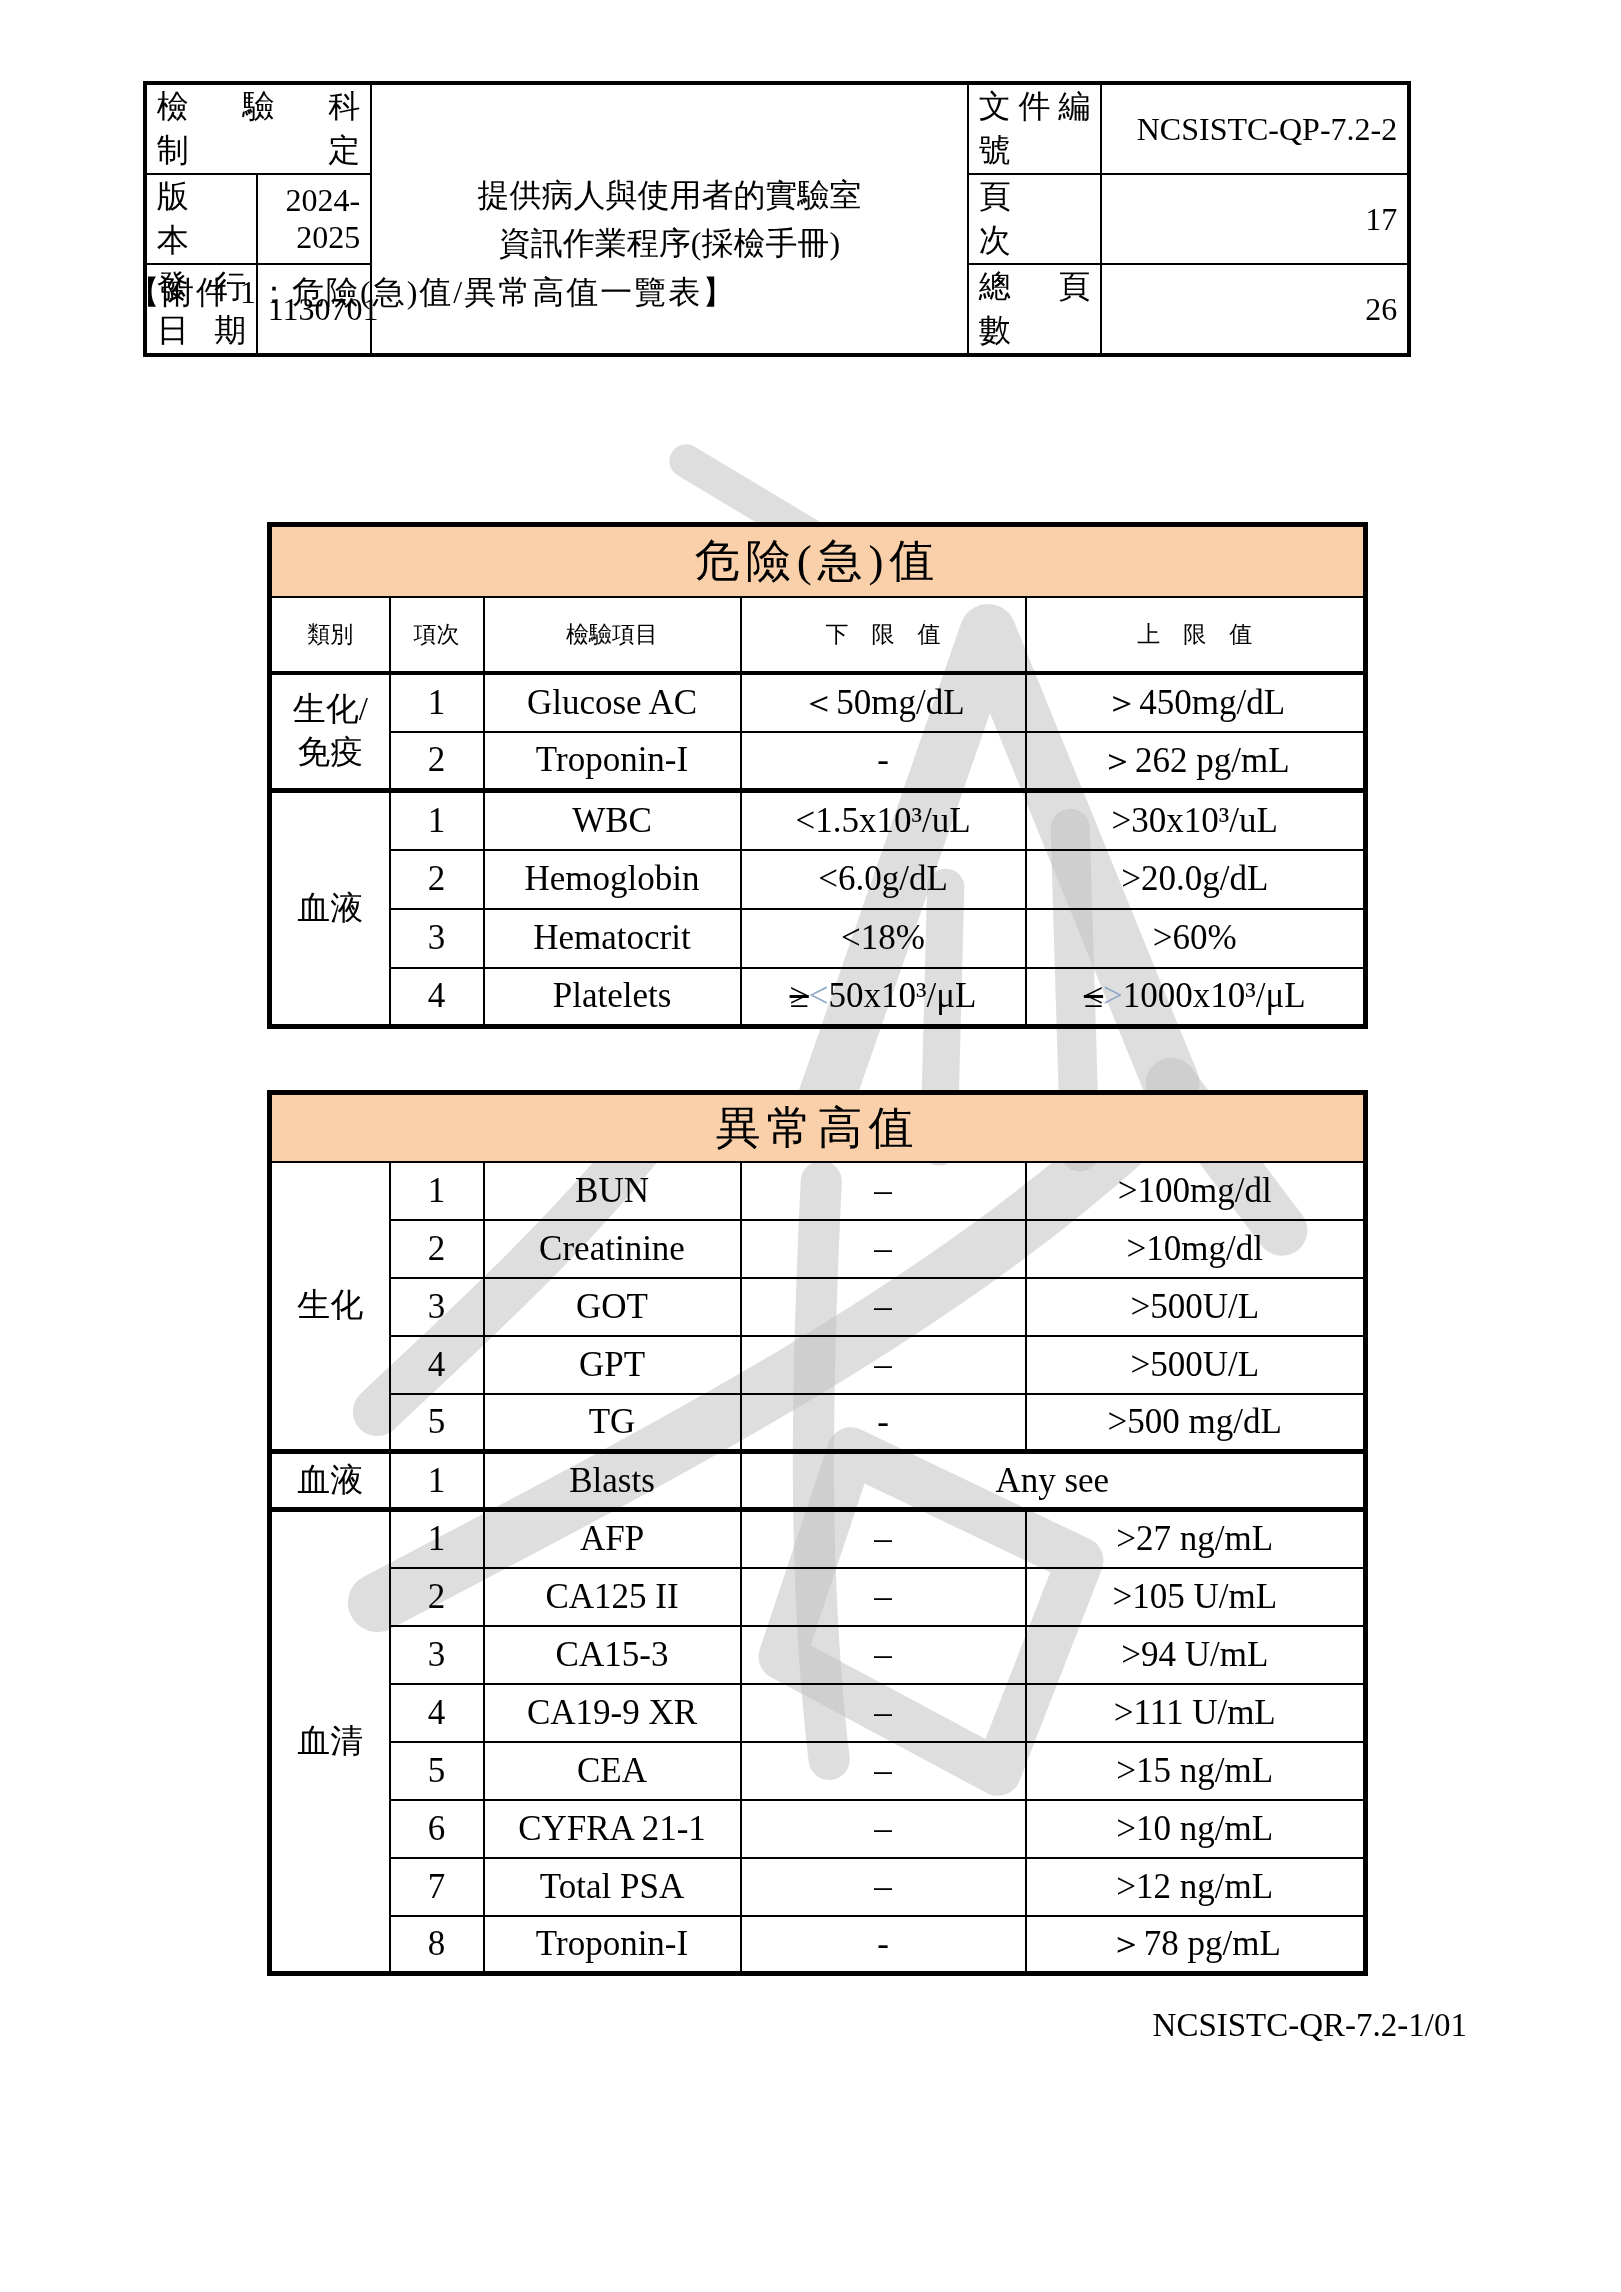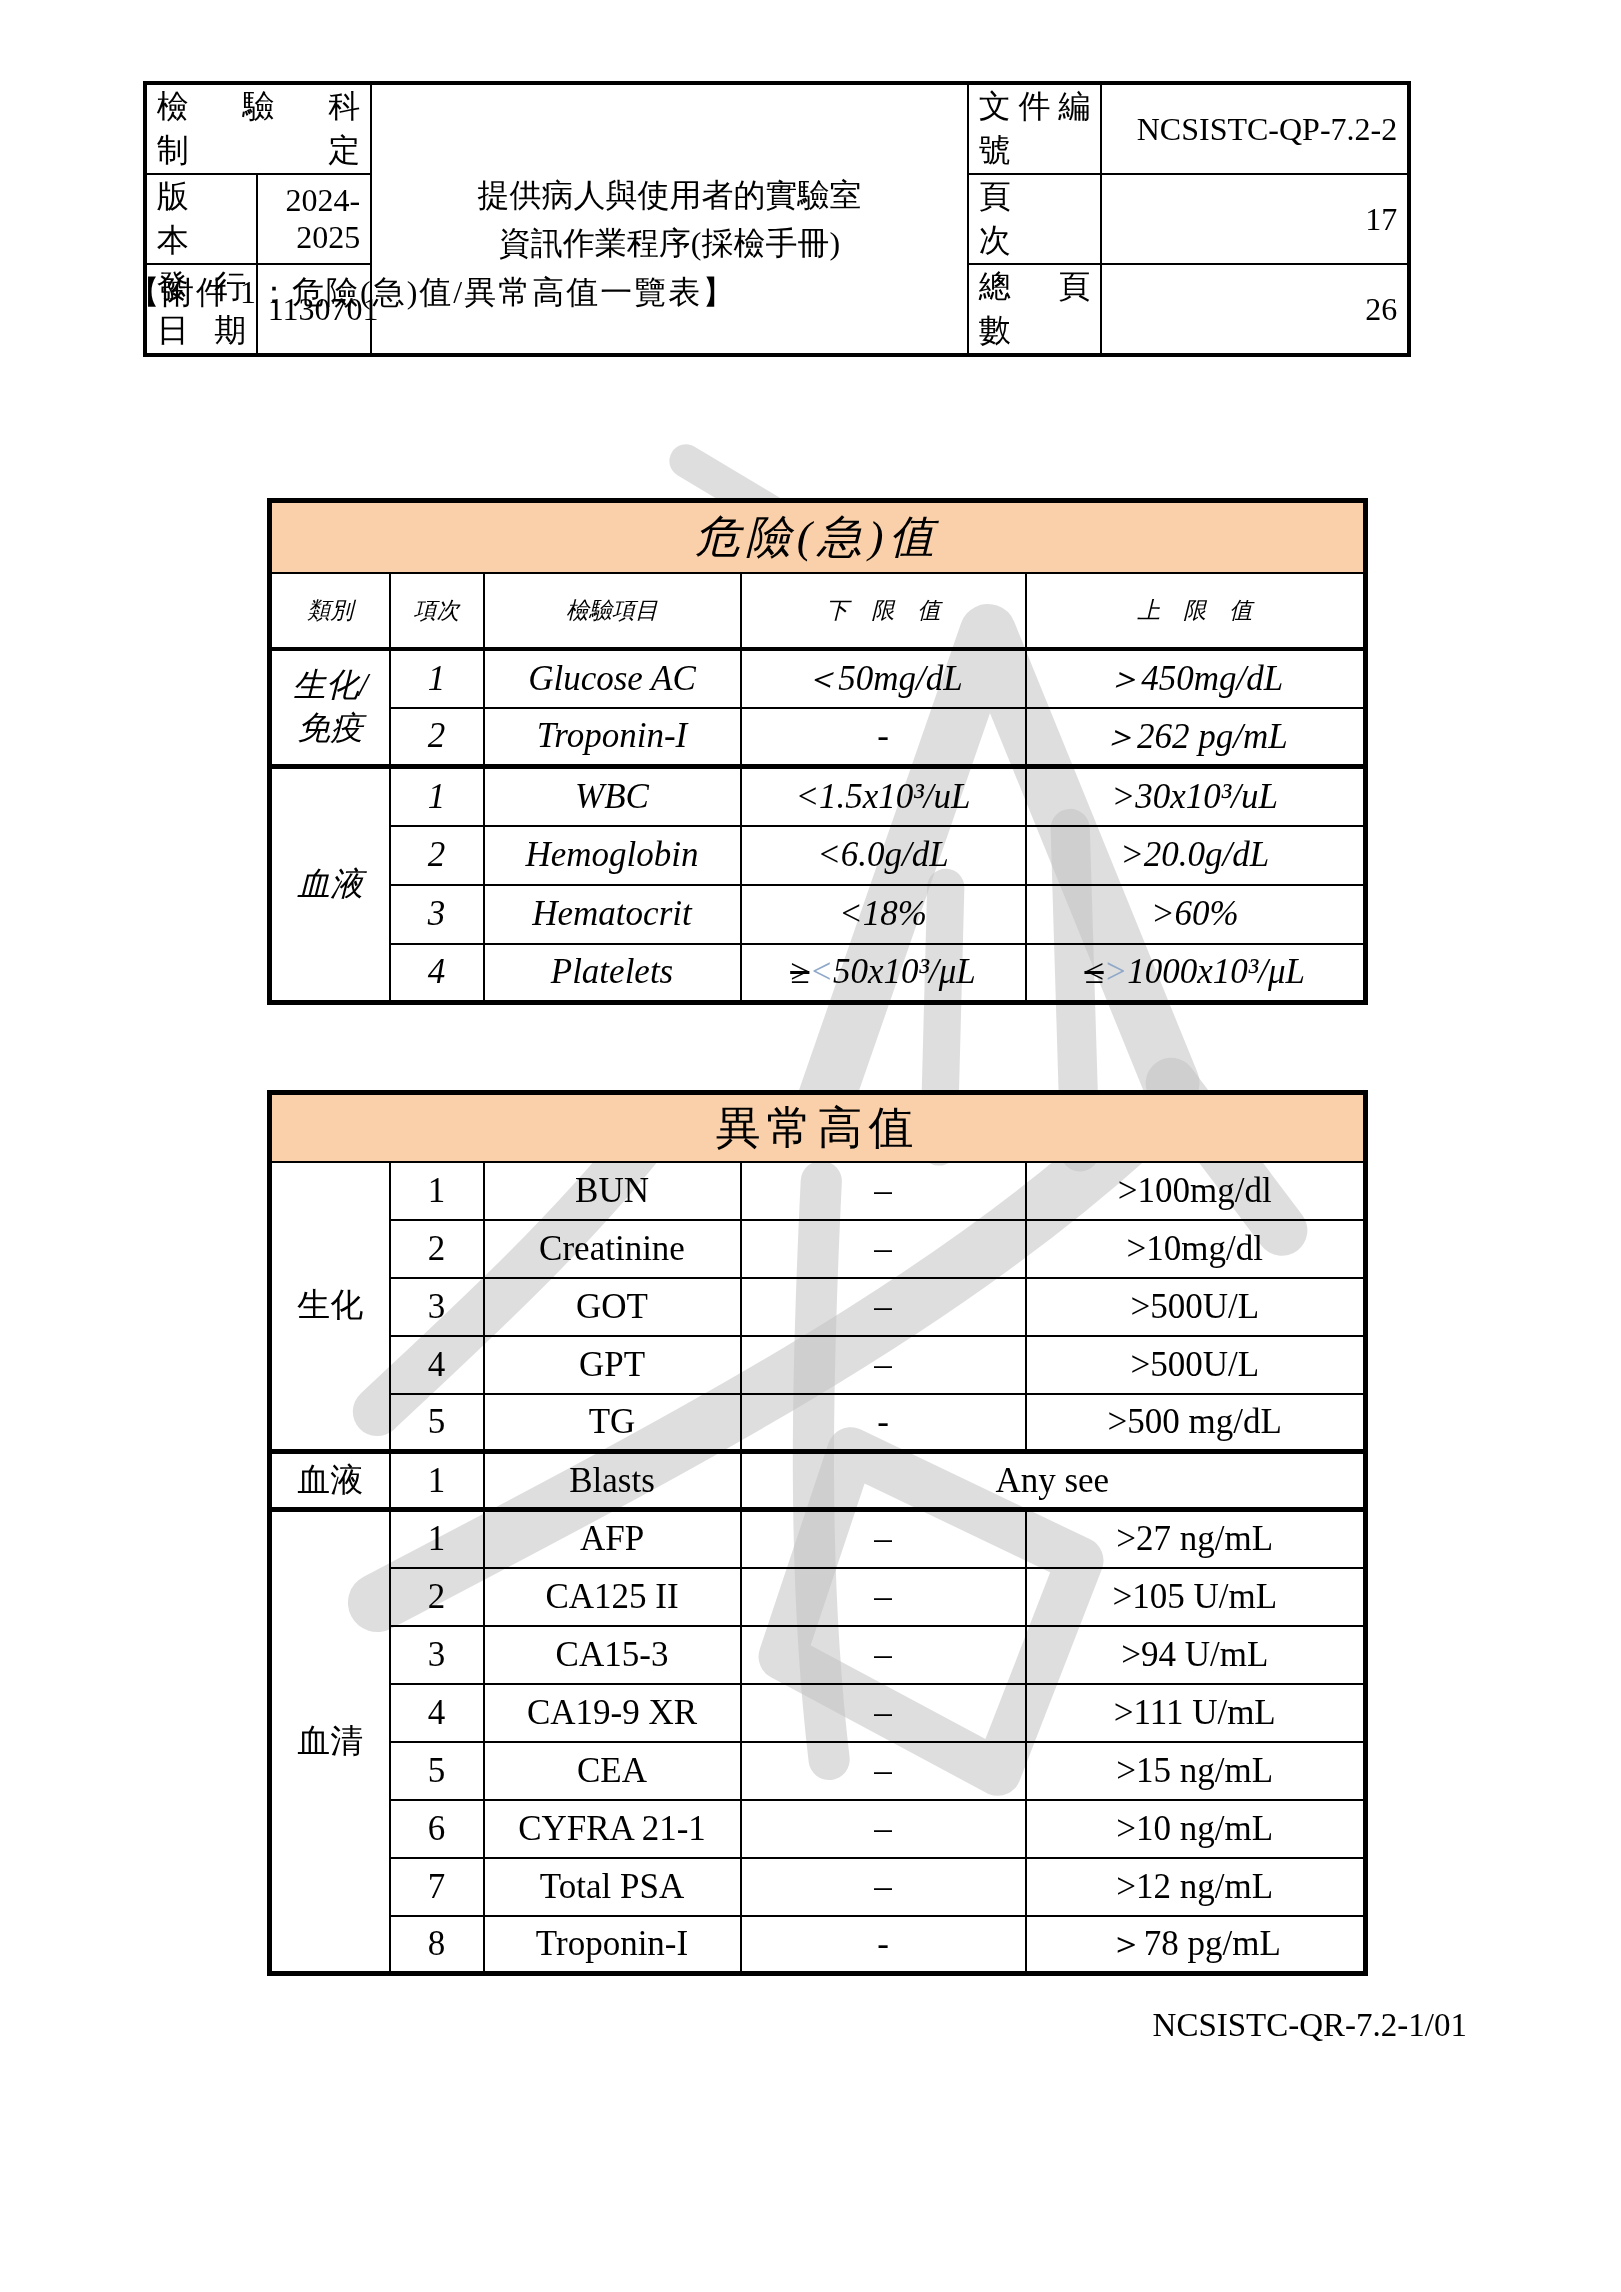--- a/index.html
+++ b/index.html
@@ -42,21 +42,21 @@
     border:5.9px solid #000;
     font-size:35px;
     background:transparent;
   }
   table.vals col.c1 { width:120px; }
   table.vals col.c2 { width:94px;  }
   table.vals col.c3 { width:257px; }
   table.vals col.c4 { width:285px; }
   table.vals col.c5 { width:340px; }
   table.vals td, table.vals th { border:2.9px solid #000; text-align:center; vertical-align:middle; font-weight:400; background:transparent; }
-  .t1 { left:267px; top:498px;font-style:italic; }
+  .t1 { left:267px; top:522px; }
   .t2 { left:267px; top:1090px; }
   td.title-bar {
     height:72px; border-bottom:5.9px solid #000;
     font-size:45px; letter-spacing:5.9px;
   }
   .t2 td.title-bar { height:69px; }
   .orange { background:#f9d0a9 !important; }
   tr.colhead th { height:76px; font-size:23px; border-bottom:4.9px solid #000; }
   .t1 tr.data td { height:59px; }
   .t2 tr.data td { height:58px; }

